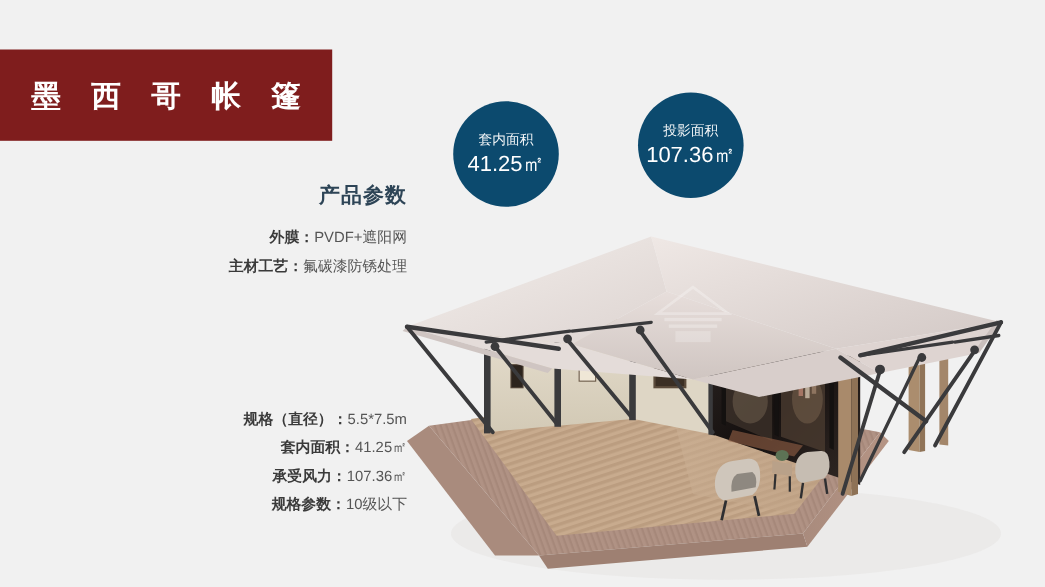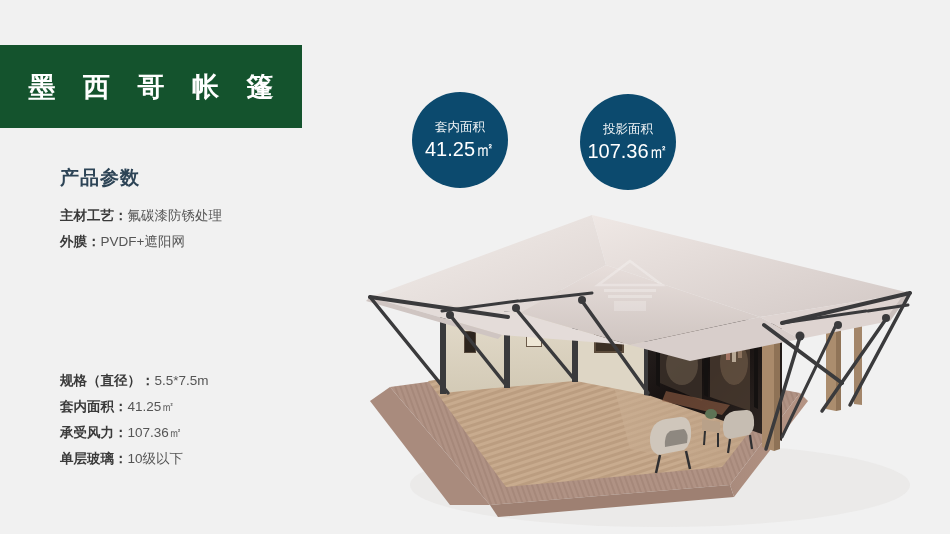--- a/index.html
+++ b/index.html
@@ -17,40 +17,41 @@
     font-family: "Liberation Sans", "DejaVu Sans", sans-serif;
   }
 
   
   .title-banner {
     position: absolute;
     left: 0;
     top: 45px;
     width: 302px;
     height: 83px;
-    background: #14532d;
+    background: #7f1d1d;
     display: flex;
     align-items: center;
     justify-content: center;
     box-sizing: border-box;
   }
   .title-banner .title-text {
     color: #ffffff;
     font-size: 27px;
     font-weight: bold;
     letter-spacing: 10px;
     text-indent: 10px;
     white-space: nowrap;
   }
 
   
   .spec-block {
     position: absolute;
-    left: 60px;
+    left: 50px;
     width: 320px;
+    text-align: right;
   }
   #product-params { top: 165px; }
   #size-params    { top: 368px; }
 
   .section-heading {
     font-size: 19px;
     font-weight: bold;
     color: #2d4456;
     margin: 0 0 12px 0;
     letter-spacing: 1px;
@@ -89,21 +90,21 @@
     margin-bottom: 6px;
     opacity: .95;
     white-space: nowrap;
   }
   .badge .badge-value {
     font-size: 20px;
     line-height: 1;
     white-space: nowrap;
   }
   #badge-0 { left: 412px; top: 92px; }
-  #badge-1 { left: 580px; top: 94px; }
+  #badge-1 { left: 580px; top: 84px; }
   #badge-2 { left: 752px; top: 92px; }
 
   
   .render-area {
     position: absolute;
     left: 330px;
     top: 205px;
     width: 620px;
     height: 329px;
   }
@@ -115,40 +116,40 @@
 <div id="page">
 
   <div class="title-banner">
     <div class="title-text">墨 西 哥 帐 篷</div>
   </div>
 
   <div class="spec-block" id="product-params">
     <div class="section-heading">产品参数</div>
 
     <div class="param-row">
+      <span class="p-label">外膜：</span><span class="p-value">PVDF+遮阳网</span>
+    </div>
+    <div class="param-row">
       <span class="p-label">主材工艺：</span><span class="p-value">氟碳漆防锈处理</span>
     </div>
-    <div class="param-row">
-      <span class="p-label">外膜：</span><span class="p-value">PVDF+遮阳网</span>
-    </div>
   </div>
 
   <div class="spec-block" id="size-params">
 
     <div class="param-row">
       <span class="p-label">规格（直径）：</span><span class="p-value">5.5*7.5m</span>
     </div>
     <div class="param-row">
       <span class="p-label">套内面积：</span><span class="p-value">41.25㎡</span>
     </div>
     <div class="param-row">
       <span class="p-label">承受风力：</span><span class="p-value">107.36㎡</span>
     </div>
     <div class="param-row">
-      <span class="p-label">单层玻璃：</span><span class="p-value">10级以下</span>
+      <span class="p-label">规格参数：</span><span class="p-value">10级以下</span>
     </div>
   </div>
 
   <div class="badge" id="badge-0">
     <div class="badge-label">套内面积</div>
     <div class="badge-value">41.25㎡</div>
   </div>
   <div class="badge" id="badge-1">
     <div class="badge-label">投影面积</div>
     <div class="badge-value">107.36㎡</div>

